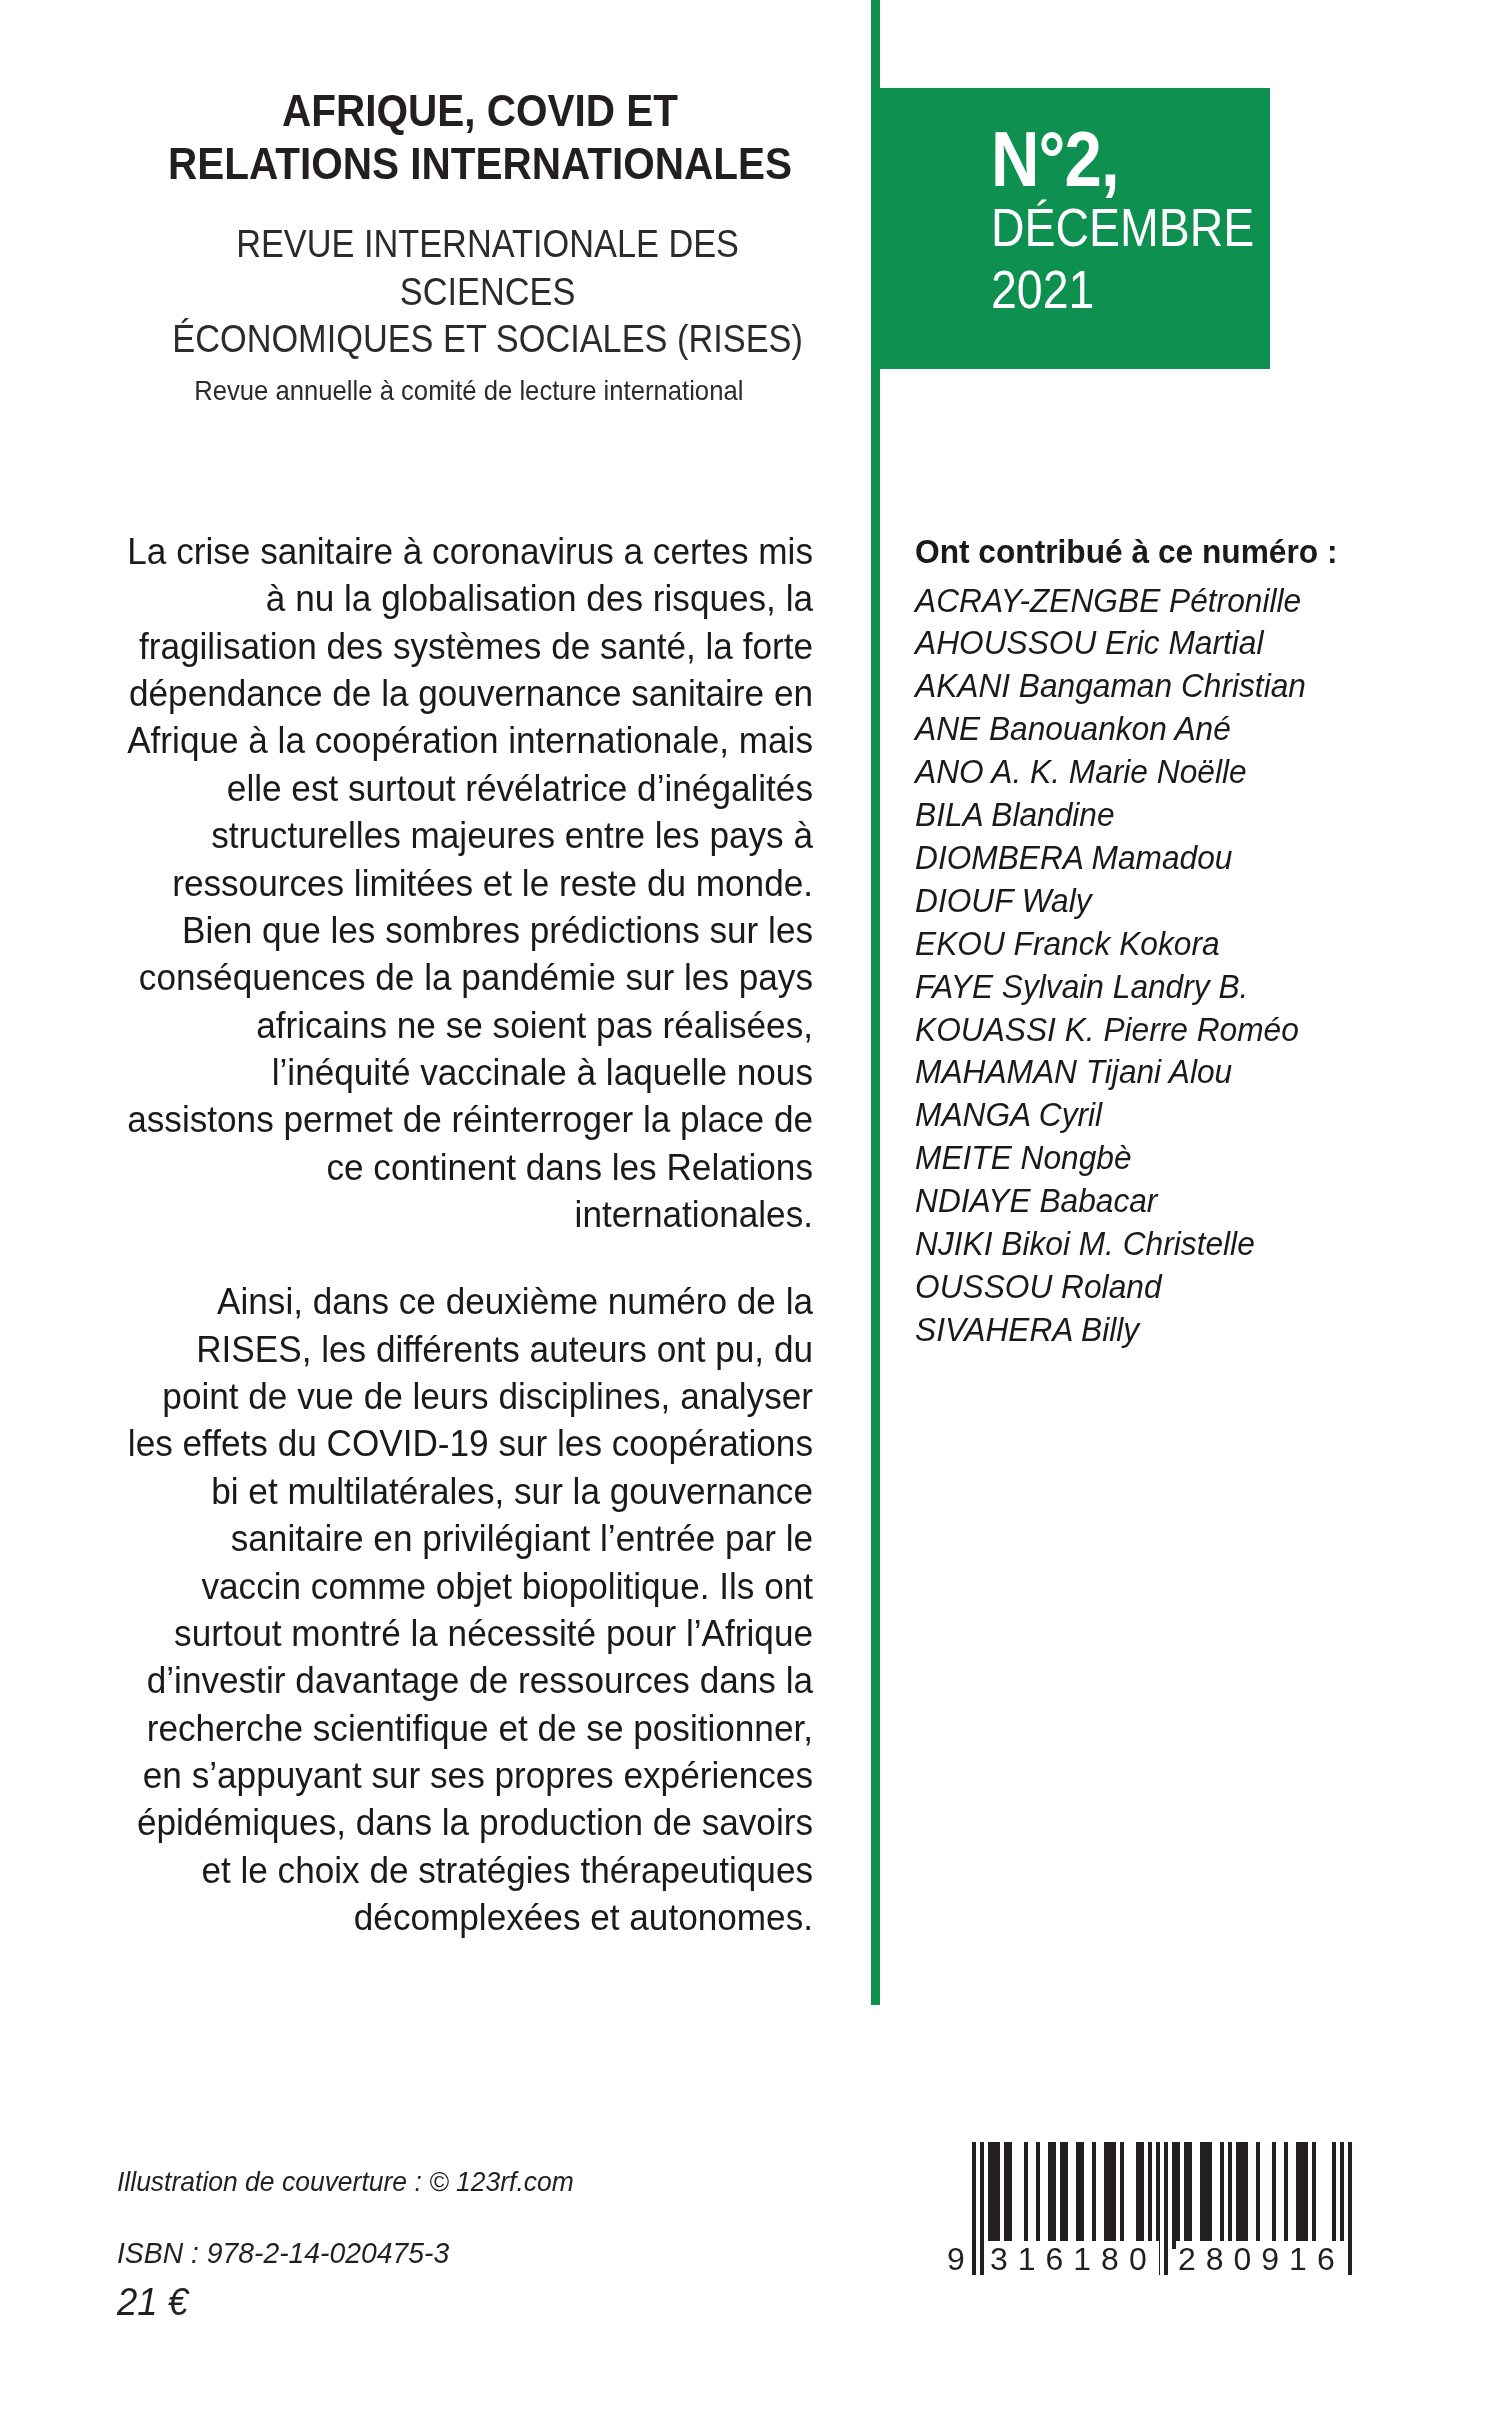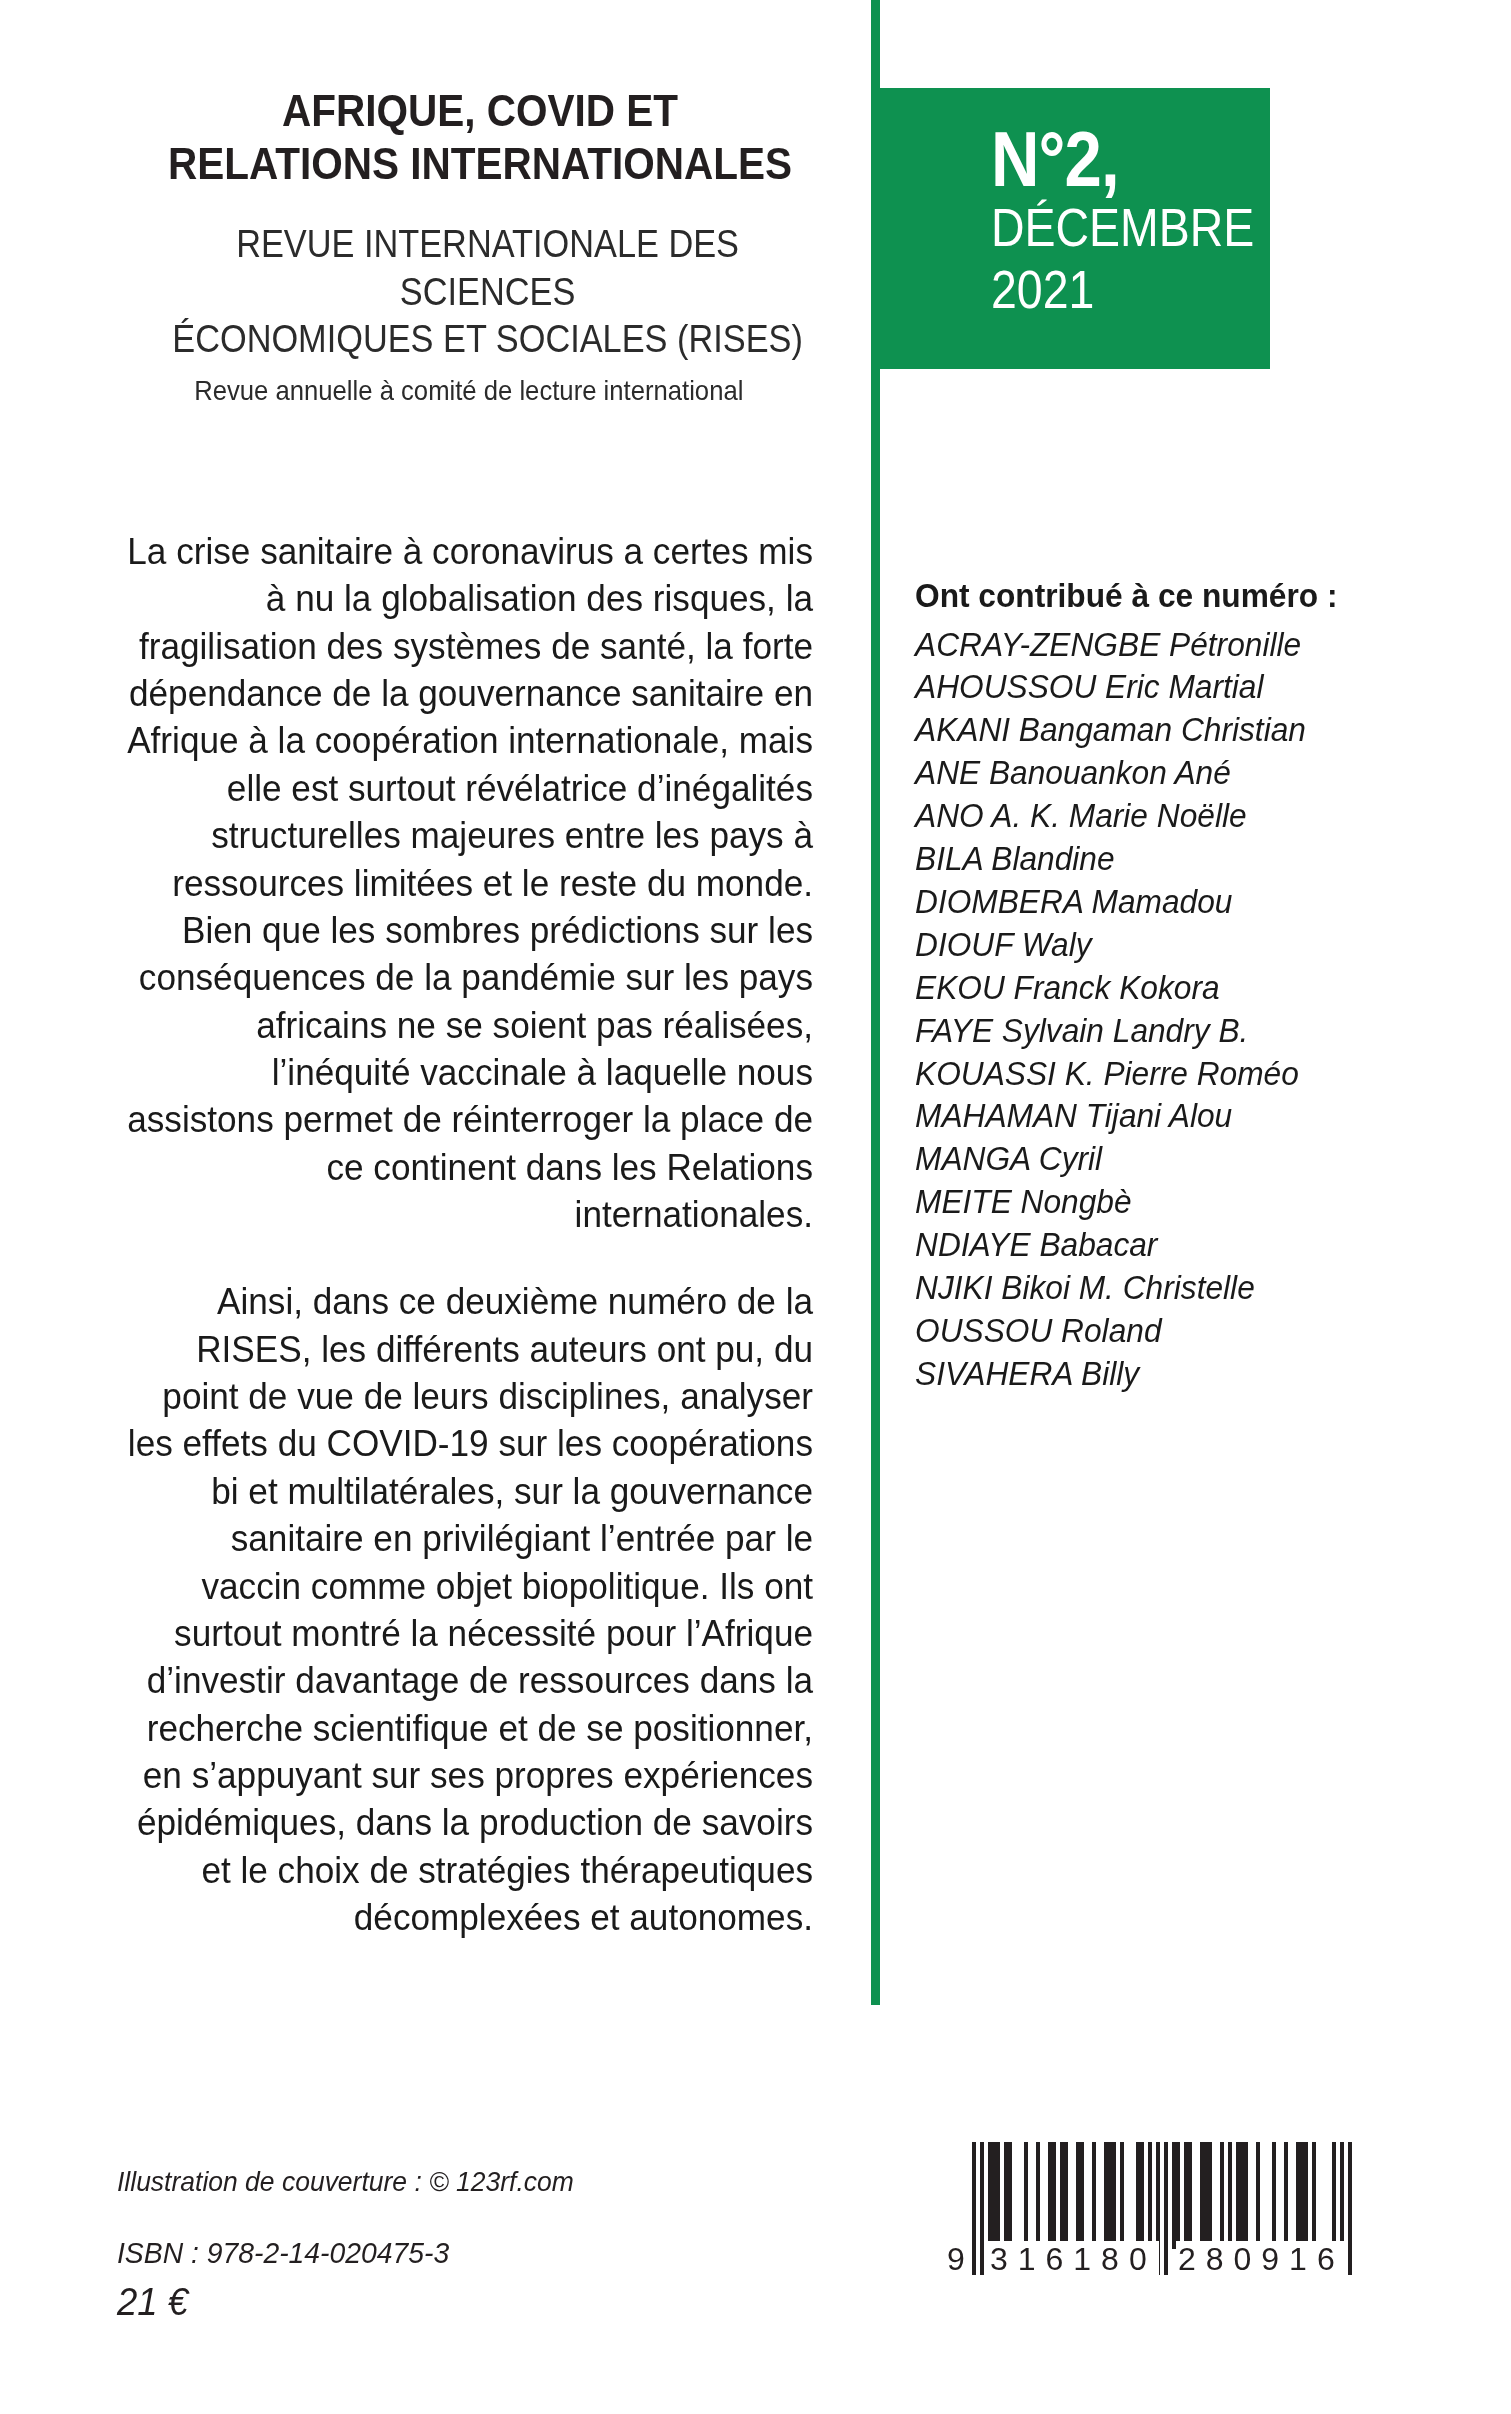--- a/index.html
+++ b/index.html
@@ -117,21 +117,20 @@
     transform-origin: right center;
   }
   #blurb p + p { margin-top: 40px; }
 
   
   #contributors {
     position: absolute;
     left: 915px;
     top: 533px;
     width: 571px;
-    margin-top: 44px;
   }
   #contributors .contrib-heading {
     font-size: 33px;
     font-weight: 700;
     color: #1a1a1a;
     margin-bottom: 8.6px;
     transform: scaleX(0.96);
     transform-origin: left center;
     white-space: nowrap;
   }

